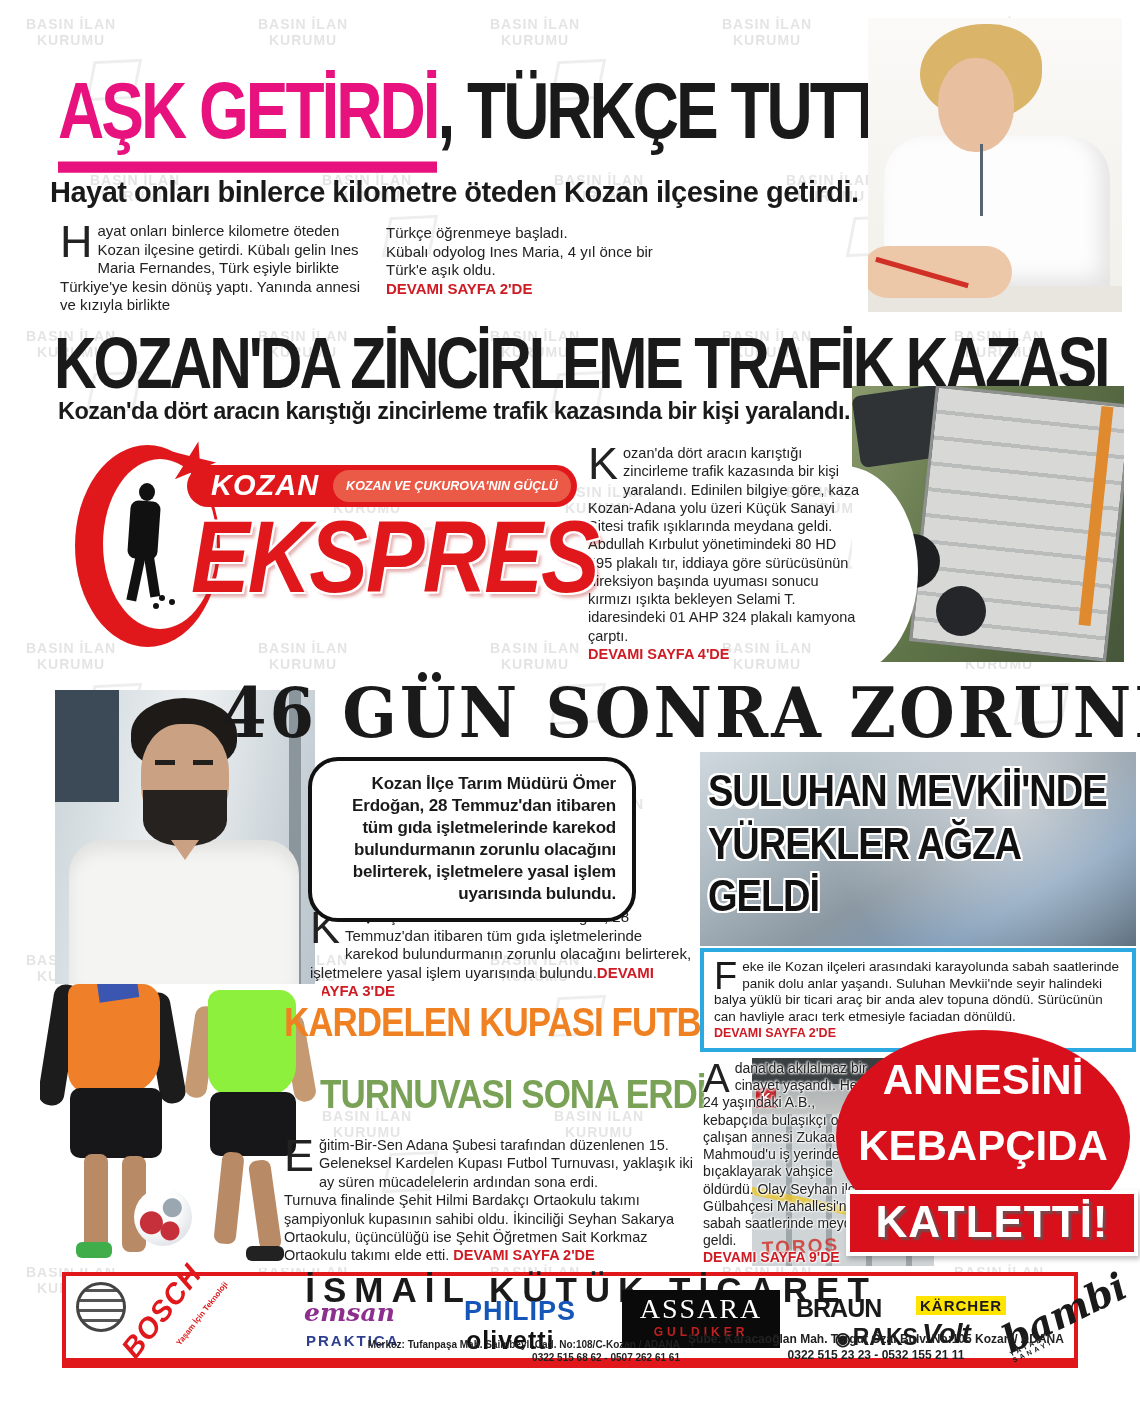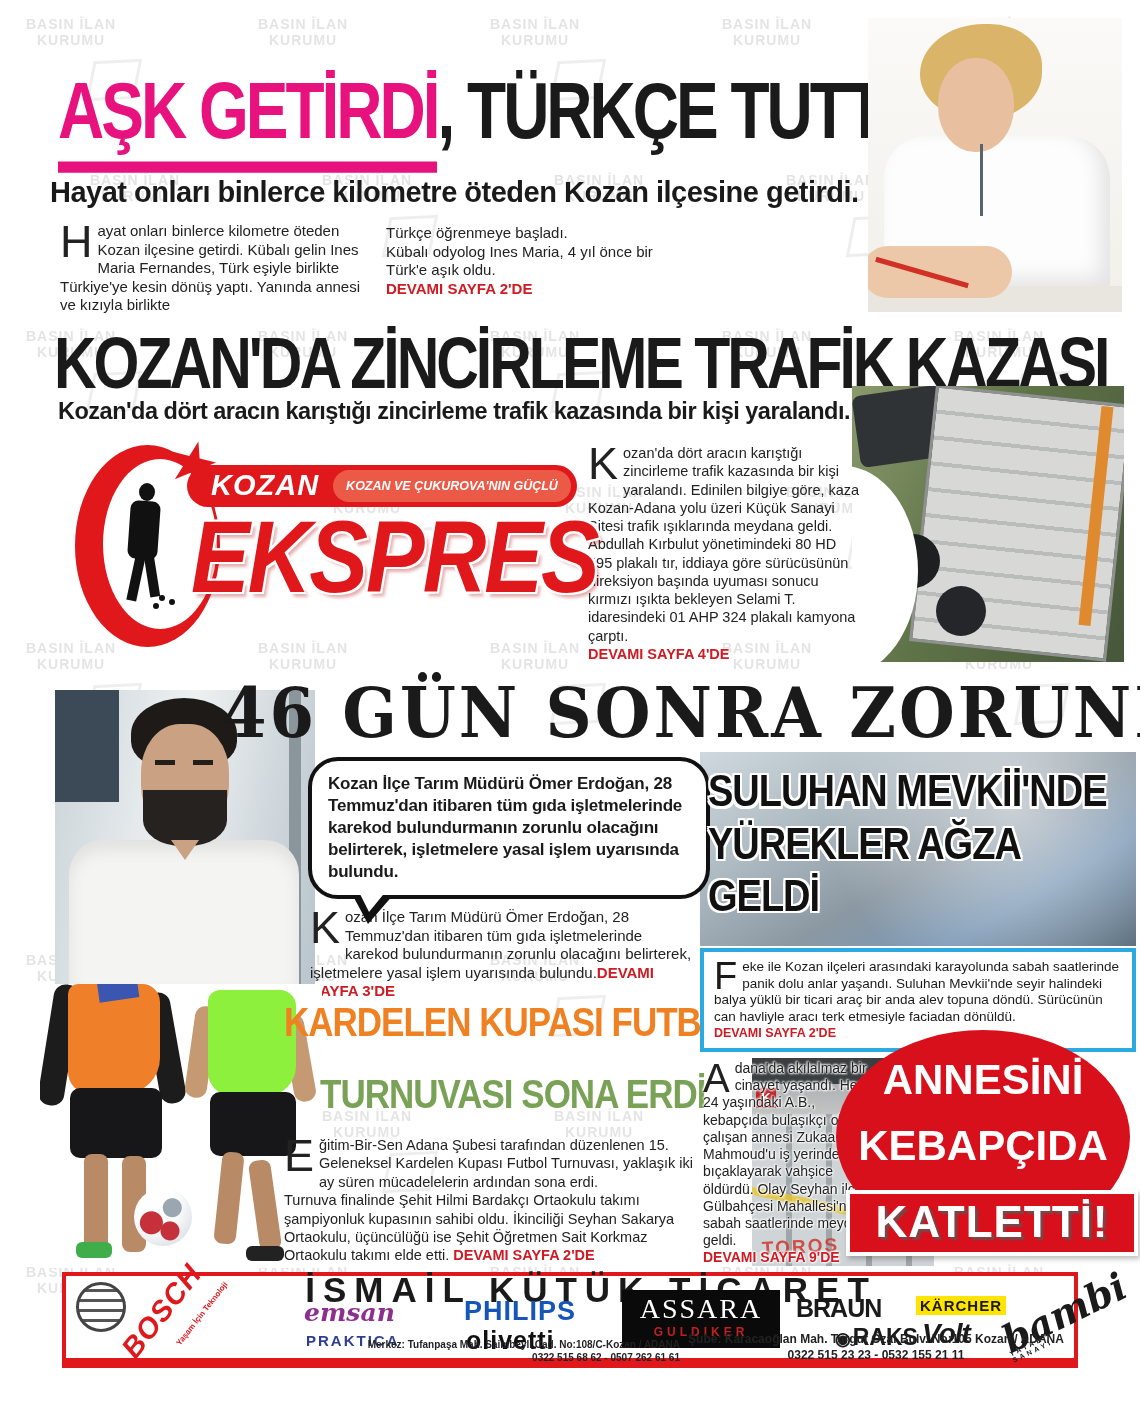--- a/index.html
+++ b/index.html
@@ -83,23 +83,23 @@
   .po-hair{left:76px;top:8px;width:106px;height:72px;background:#1d1a18;border-radius:50% 50% 40% 40%;}
   .po-face{left:86px;top:34px;width:88px;height:110px;background:#caa183;border-radius:44%;}
   .po-brow1{left:100px;top:70px;width:20px;height:5px;background:#221e1c;}
   .po-brow2{left:138px;top:70px;width:20px;height:5px;background:#221e1c;}
   .po-beard{left:88px;top:100px;width:84px;height:56px;background:#262220;border-radius:0 0 46% 46%;}
   .po-shirt{left:14px;top:150px;width:230px;height:144px;background:#f4f4f2;border-radius:34px 34px 0 0;
             box-shadow:inset 0 10px 16px rgba(0,0,0,.08);}
   .po-collar{left:116px;top:150px;width:28px;height:20px;background:#caa183;clip-path:polygon(0 0,100% 0,50% 100%);}
   .omer-caption{position:absolute;left:55px;top:936px;width:230px;height:44px;background:#000;color:#fff;
                 font-size:27px;font-weight:bold;line-height:44px;padding-left:12px;z-index:4;box-sizing:border-box;}
-  .bubble{position:absolute;left:308px;top:757px;width:402px;border:4px solid #111;border-radius:30px;
+  .bubble{position:absolute;left:308px;top:757px;width:328px;border:4px solid #111;border-radius:30px;
           background:#fff;padding:12px 16px;font-size:17px;font-weight:bold;line-height:1.3;
-          letter-spacing:-.2px;box-sizing:border-box;z-index:3;}
+          letter-spacing:-.2px;box-sizing:border-box;z-index:3;text-align:right;}
   .bubble-tail{position:absolute;left:352px;top:894px;width:0;height:0;z-index:2;
                border-left:16px solid transparent;border-right:26px solid transparent;border-top:30px solid #111;}
   .bubble-tail-in{position:absolute;left:358px;top:890px;width:0;height:0;z-index:3;
                border-left:11px solid transparent;border-right:18px solid transparent;border-top:22px solid #fff;}
   .karekod-body{left:310px;top:908px;width:388px;}
 
   
   .photo-smoke{left:700px;top:752px;width:436px;height:194px;
        background:radial-gradient(circle at 72% 28%,rgba(255,255,255,.55),transparent 55%),
                   linear-gradient(150deg,#cfd8de 0%,#aebac2 30%,#8b98a2 55%,#7b98b5 75%,#5d6f7d 100%);}

